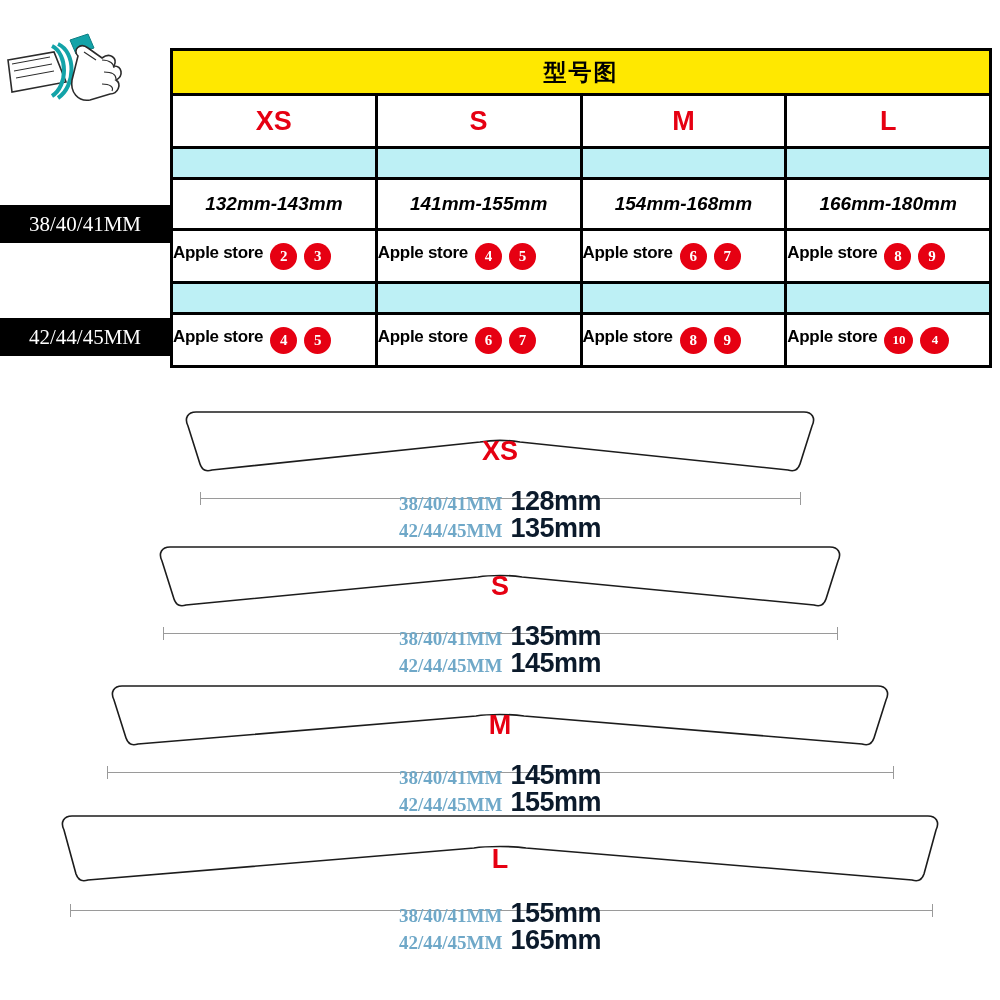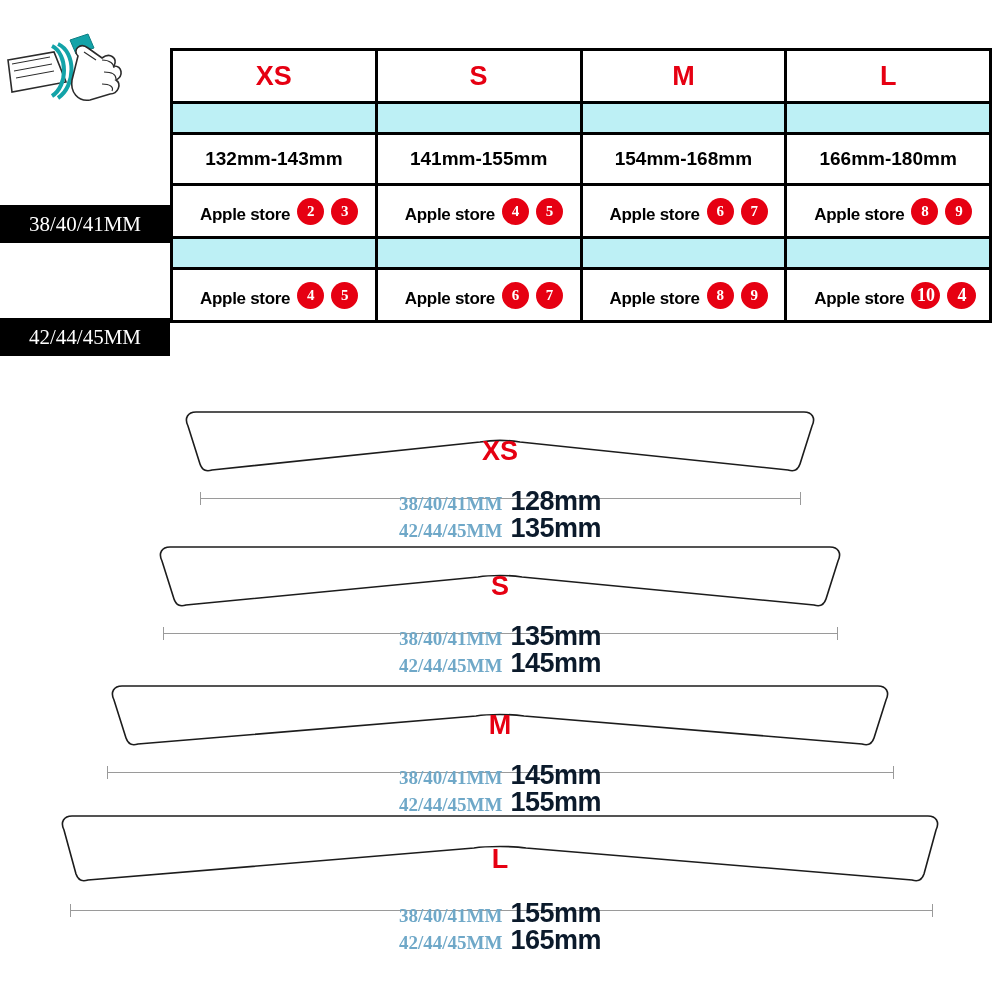--- a/index.html
+++ b/index.html
@@ -61,55 +61,55 @@
     border-top: 3px solid #000;
     border-bottom: 3px solid #000;
   }
   .range-cell {
     height: 48px;
     font-size: 19px;
     font-weight: bold;
     color: #000;
     text-align: left;
     padding-left: 14px;
+    font-style: italic;
   }
   .range-cell.red {
     color: #e60012;
   }
   .store-cell {
     height: 50px;
     padding-left: 12px;
     text-align: left;
   }
   .store-inner {
     display: flex;
-    align-items: flex-end;
+    align-items: flex-start;
     gap: 7px;
-    margin-left: 27px;
   }
   .store-label {
     font-size: 17px;
     font-weight: bold;
     color: #000;
     letter-spacing: -0.3px;
   }
   .badge {
     display: inline-flex;
     align-items: center;
     justify-content: center;
     width: 27px;
     height: 27px;
     border-radius: 50%;
     background: #e60012;
     color: #ffffff;
     font-size: 15px;
     font-weight: bold;
     font-family: "Liberation Serif", serif;
   }
-  .badge.wide { width: 29px; font-size: 18px; }
+  .badge.wide { width: 29px; font-size: 13px; }
 
   
   .row-label {
     position: absolute;
     background: #000000;
     color: #ffffff;
     font-family: "Liberation Serif", serif;
     font-size: 21px;
     display: flex;
     align-items: center;
@@ -206,20 +206,23 @@
 
 <div class="row-label" id="label-small">
   <span>38/40/41MM</span>
 </div>
 <div class="row-label" id="label-large">
   <span>42/44/45MM</span>
 </div>
 
 <table class="size-table">
   <tbody>
+      <tr>
+    <td class="title-cell" colspan="4">型号图</td>
+  </tr>
   <tr>
     <td class="hdr-cell">XS</td>
     <td class="hdr-cell">S</td>
     <td class="hdr-cell">M</td>
     <td class="hdr-cell">L</td>
   </tr>
   <tr class="spacer-row">
     <td></td>
     <td></td>
     <td></td>

